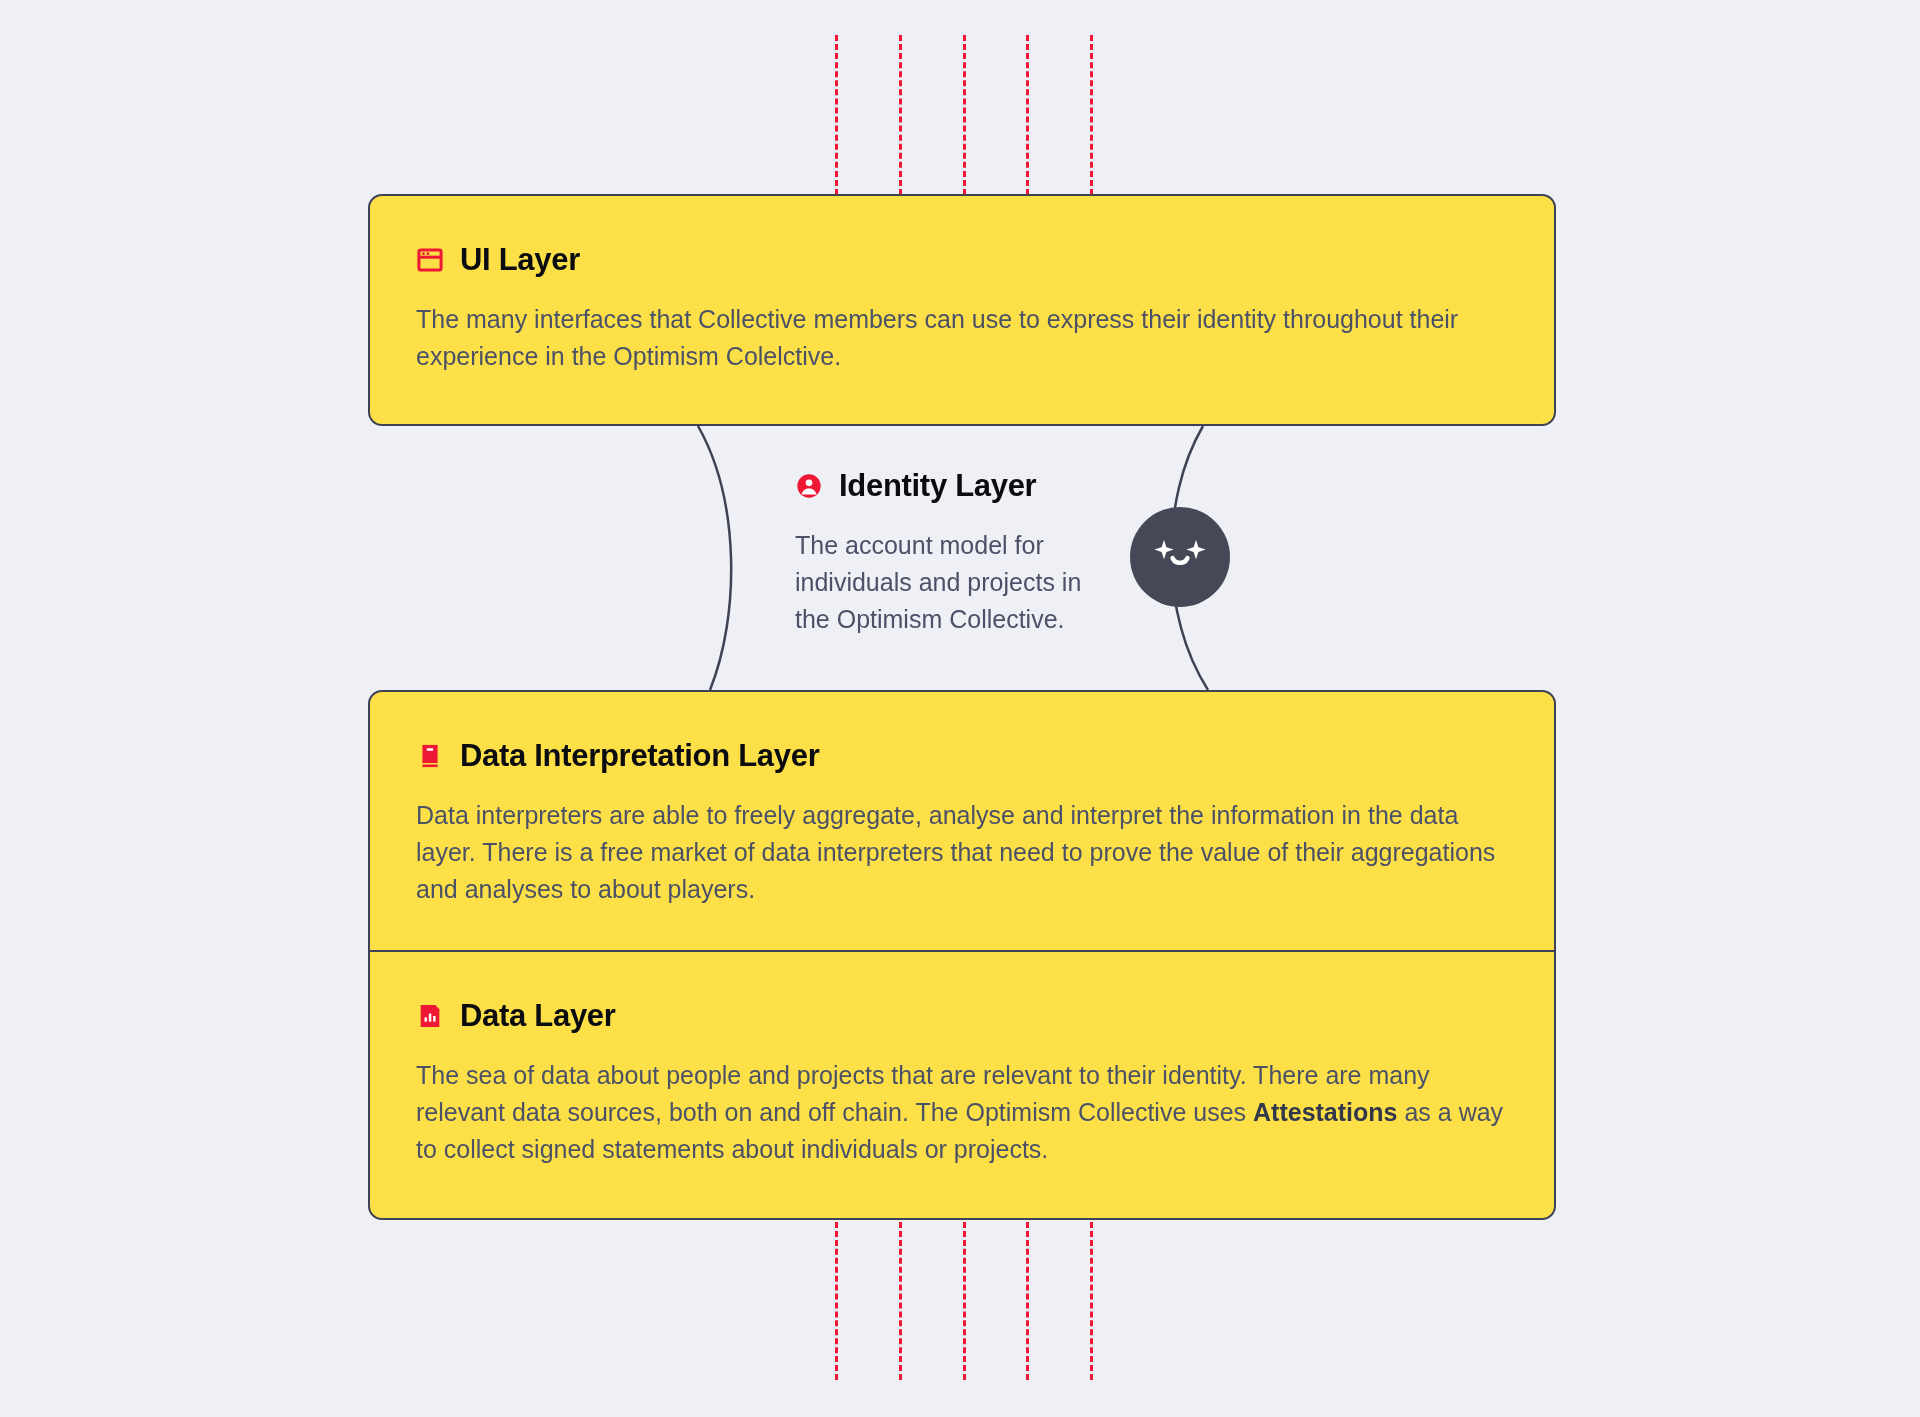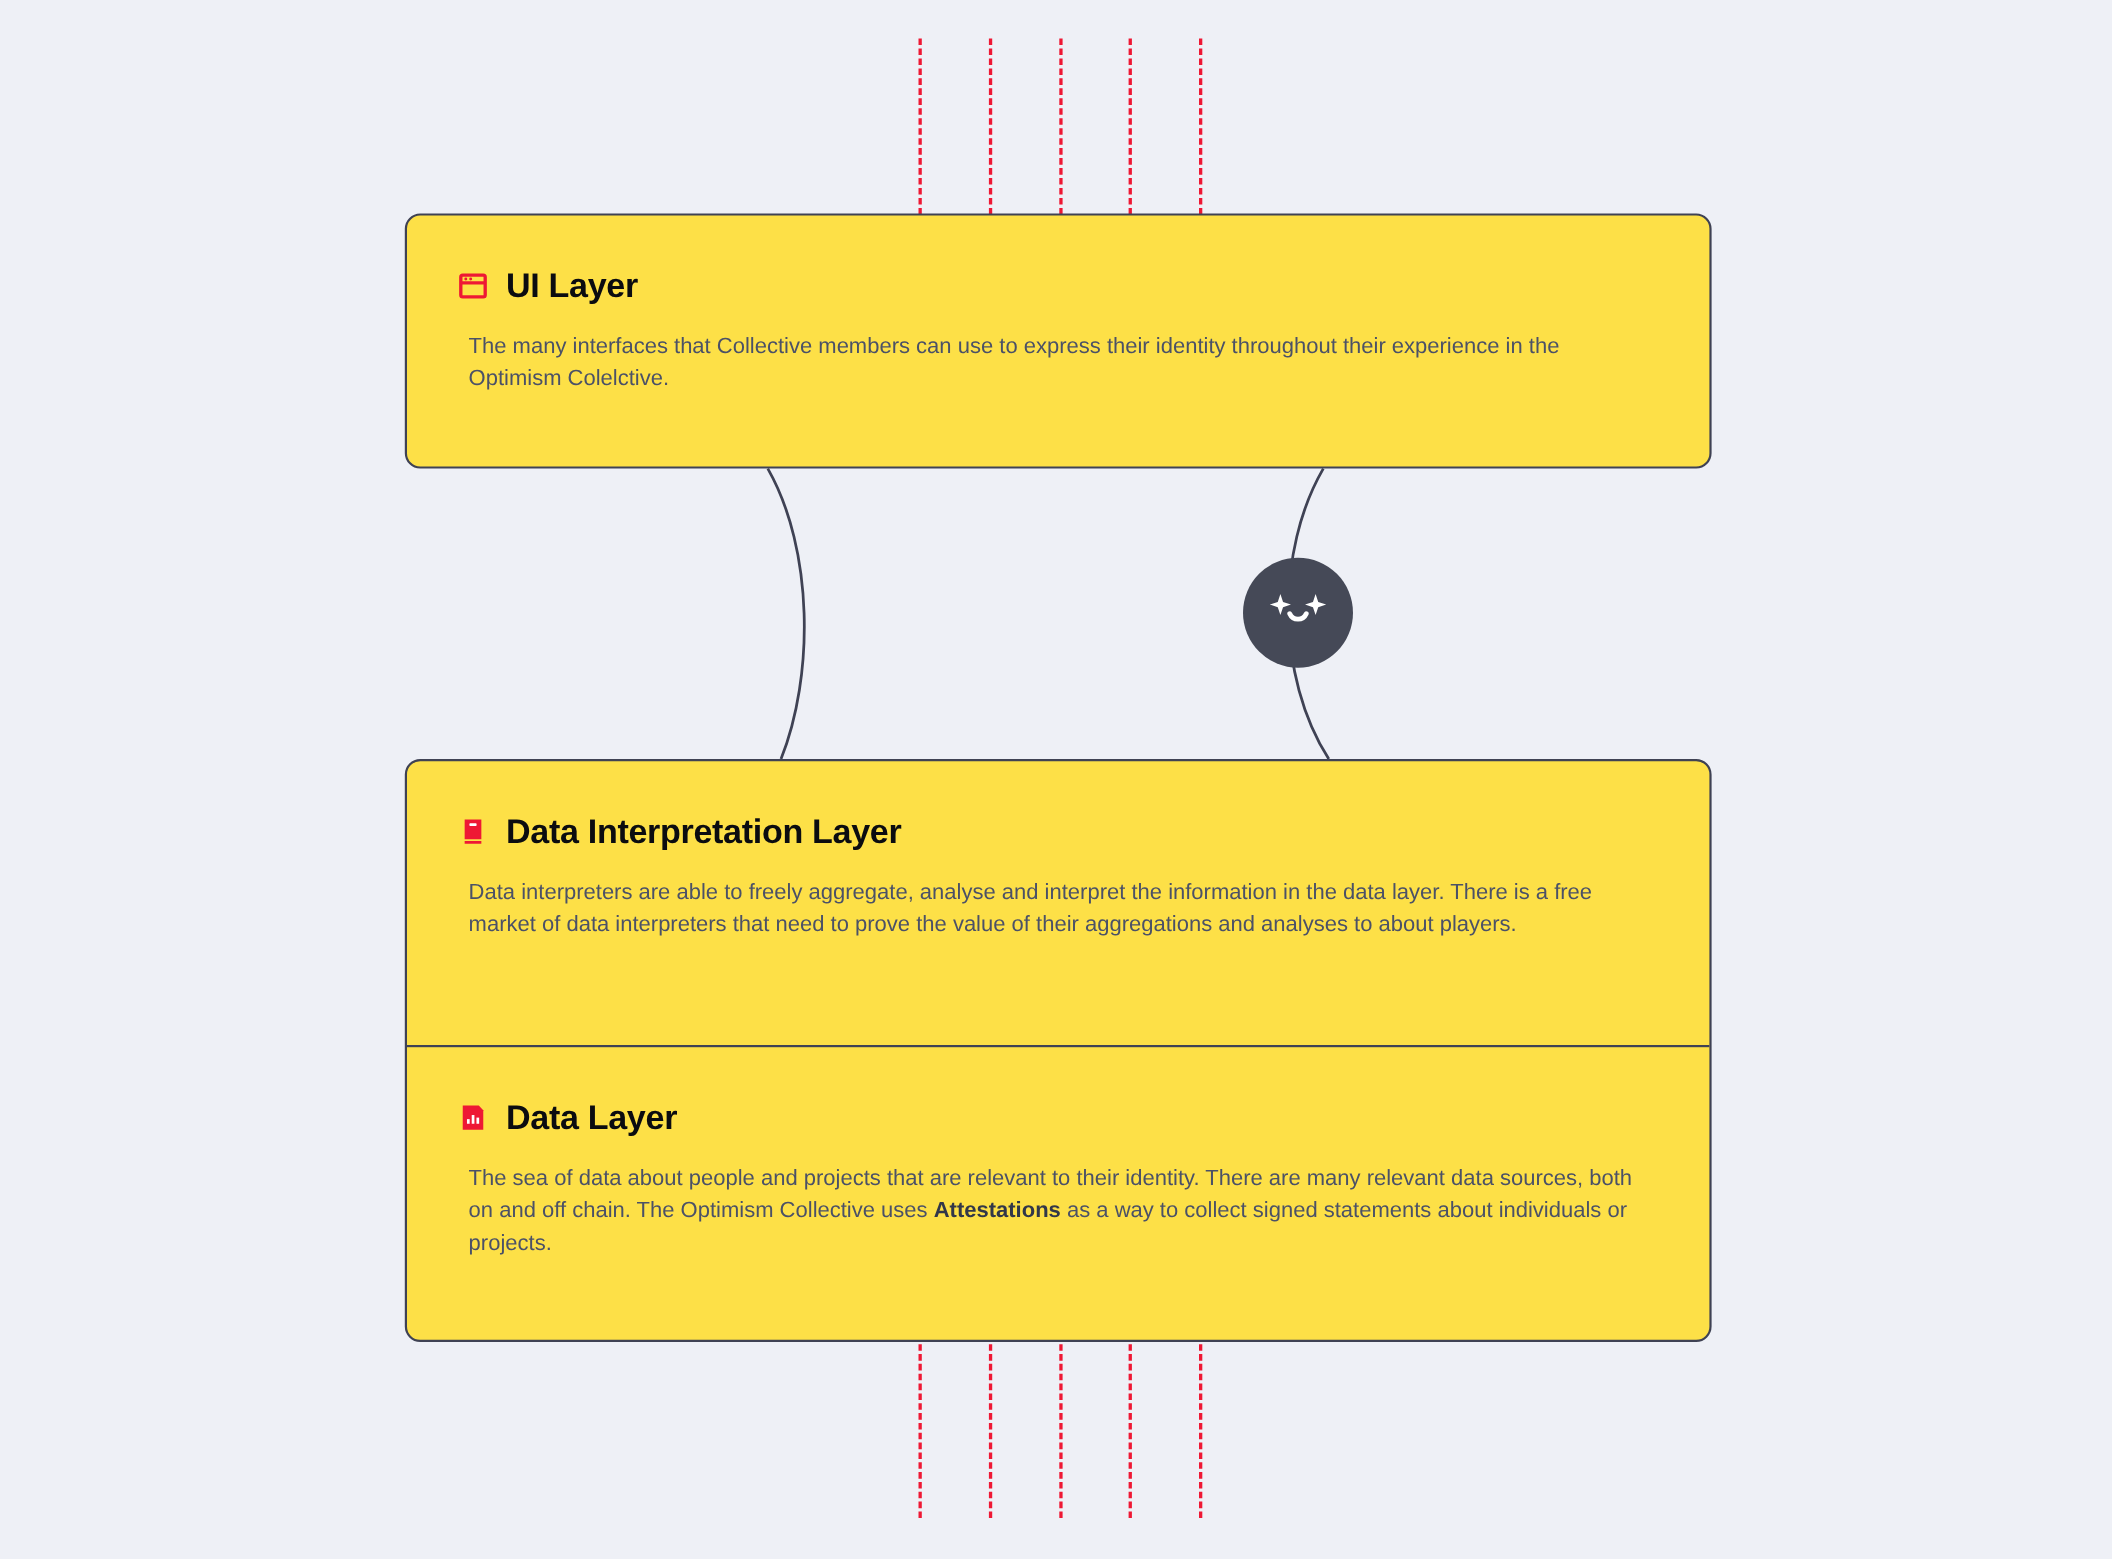--- a/index.html
+++ b/index.html
@@ -105,24 +105,24 @@
   }
   .layer-icon {
     width: 28px;
     height: 28px;
     flex: 0 0 28px;
     display: block;
   }
 
   
   .layer-body {
-    font-size: 20px;
+    font-size: 25px;
     line-height: 1.47;
     color: #4b5167;
-    margin: 10px;
+    margin: 0;
     max-width: 1090px;
   }
   .layer-body b {
     color: #323749;
     font-weight: bold;
     text-align: right;
   }
 
   
   #identity-block {
@@ -185,20 +185,31 @@
           <line x1="2.5" y1="9.6" x2="21.5" y2="9.6" stroke="#ee1834" stroke-width="2.6"></line>
           <circle cx="6.4" cy="6.6" r="1.15" fill="#ee1834"></circle>
           <circle cx="10.2" cy="6.6" r="1.15" fill="#ee1834"></circle>
         </svg>
         <span class="layer-title">UI Layer</span>
       </div>
       <p class="layer-body">The many interfaces that Collective members can use to express their identity throughout their experience in the Optimism Colelctive.</p>
     </div>
   </div>
 
+  <div id="identity-block">
+    <div class="layer-head">
+      <svg class="layer-icon" viewBox="0 0 24 24">
+        <circle cx="12" cy="12" r="10" fill="#ee1834"></circle>
+        <circle cx="12" cy="9.3" r="2.85" fill="#ffffff"></circle>
+        <path d="M 5.6 19.2 C 6.6 15.7 9.0 14.2 12 14.2 C 15 14.2 17.4 15.7 18.4 19.2 Z" fill="#ffffff"></path>
+      </svg>
+      <span class="layer-title">Identity Layer</span>
+    </div>
+    <p class="layer-body">The account model for individuals and projects in the Optimism Collective.</p>
+  </div>
 
   <div id="sparkle-badge">
     <svg viewBox="0 0 100 100">
       <path d="M 34 33 L 36.4 40.2 L 43.6 42.6 L 36.4 45 L 34 52.2 L 31.6 45 L 24.4 42.6 L 31.6 40.2 Z" fill="#ffffff"></path>
       <path d="M 66 33 L 68.4 40.2 L 75.6 42.6 L 68.4 45 L 66 52.2 L 63.6 45 L 56.4 42.6 L 63.6 40.2 Z" fill="#ffffff"></path>
       <path d="M 42.5 51 A 8.2 8.2 0 0 0 57.5 51" fill="none" stroke="#ffffff" stroke-width="4.4" stroke-linecap="round"></path>
     </svg>
   </div>
 
   <div class="card" id="card-lower">

